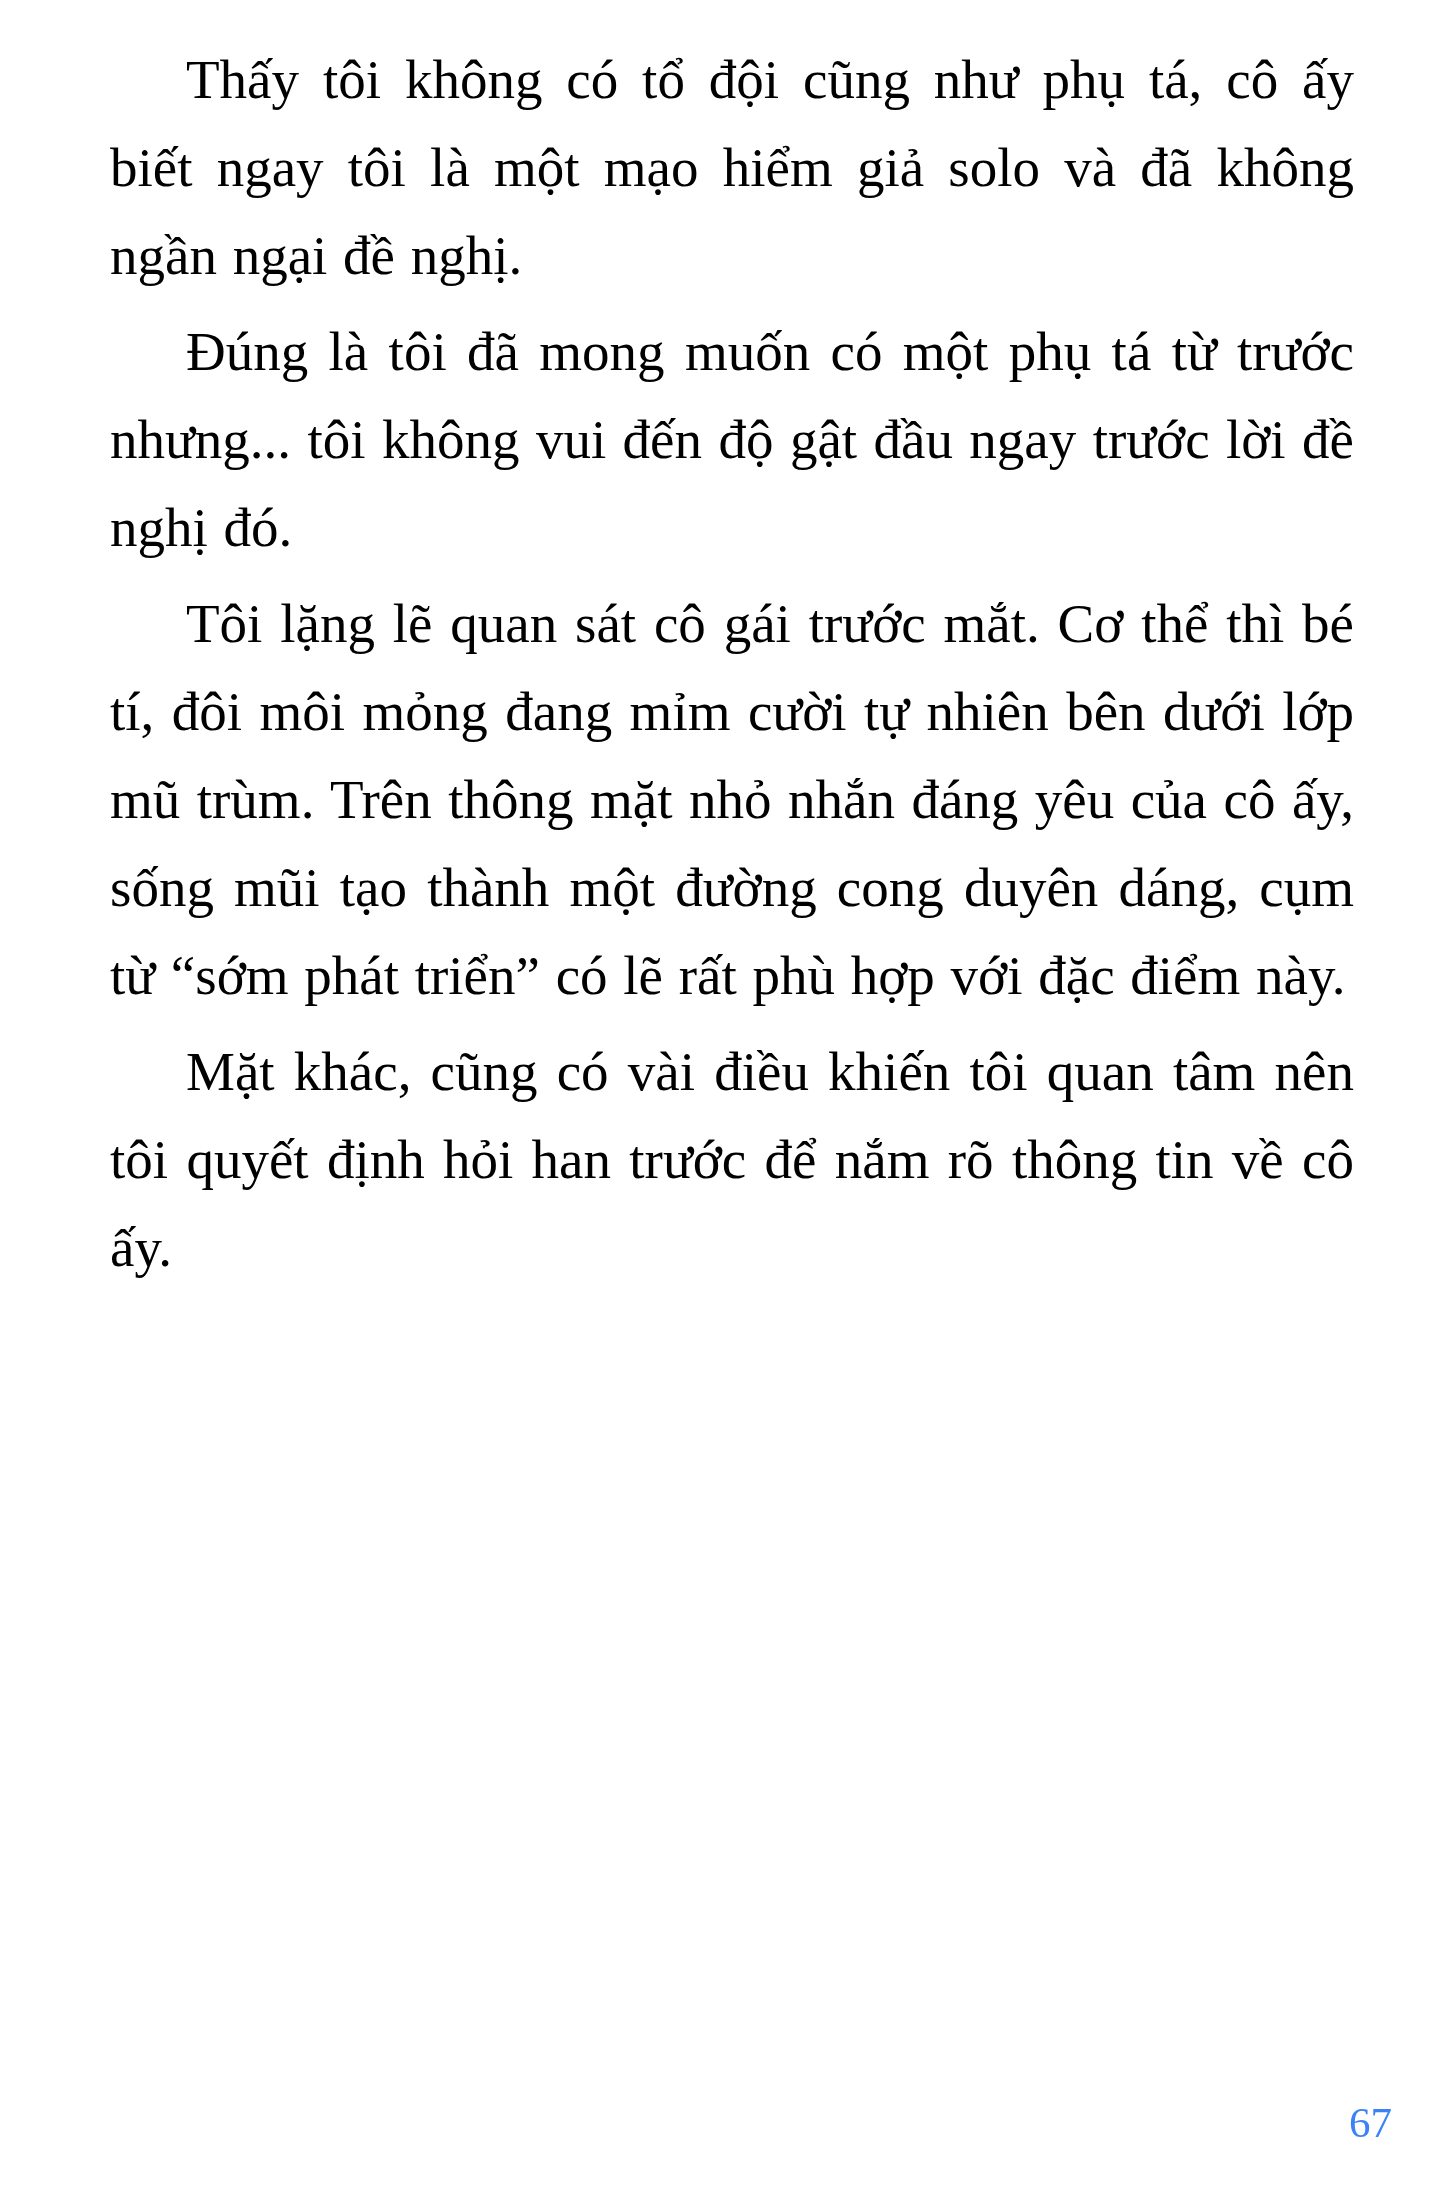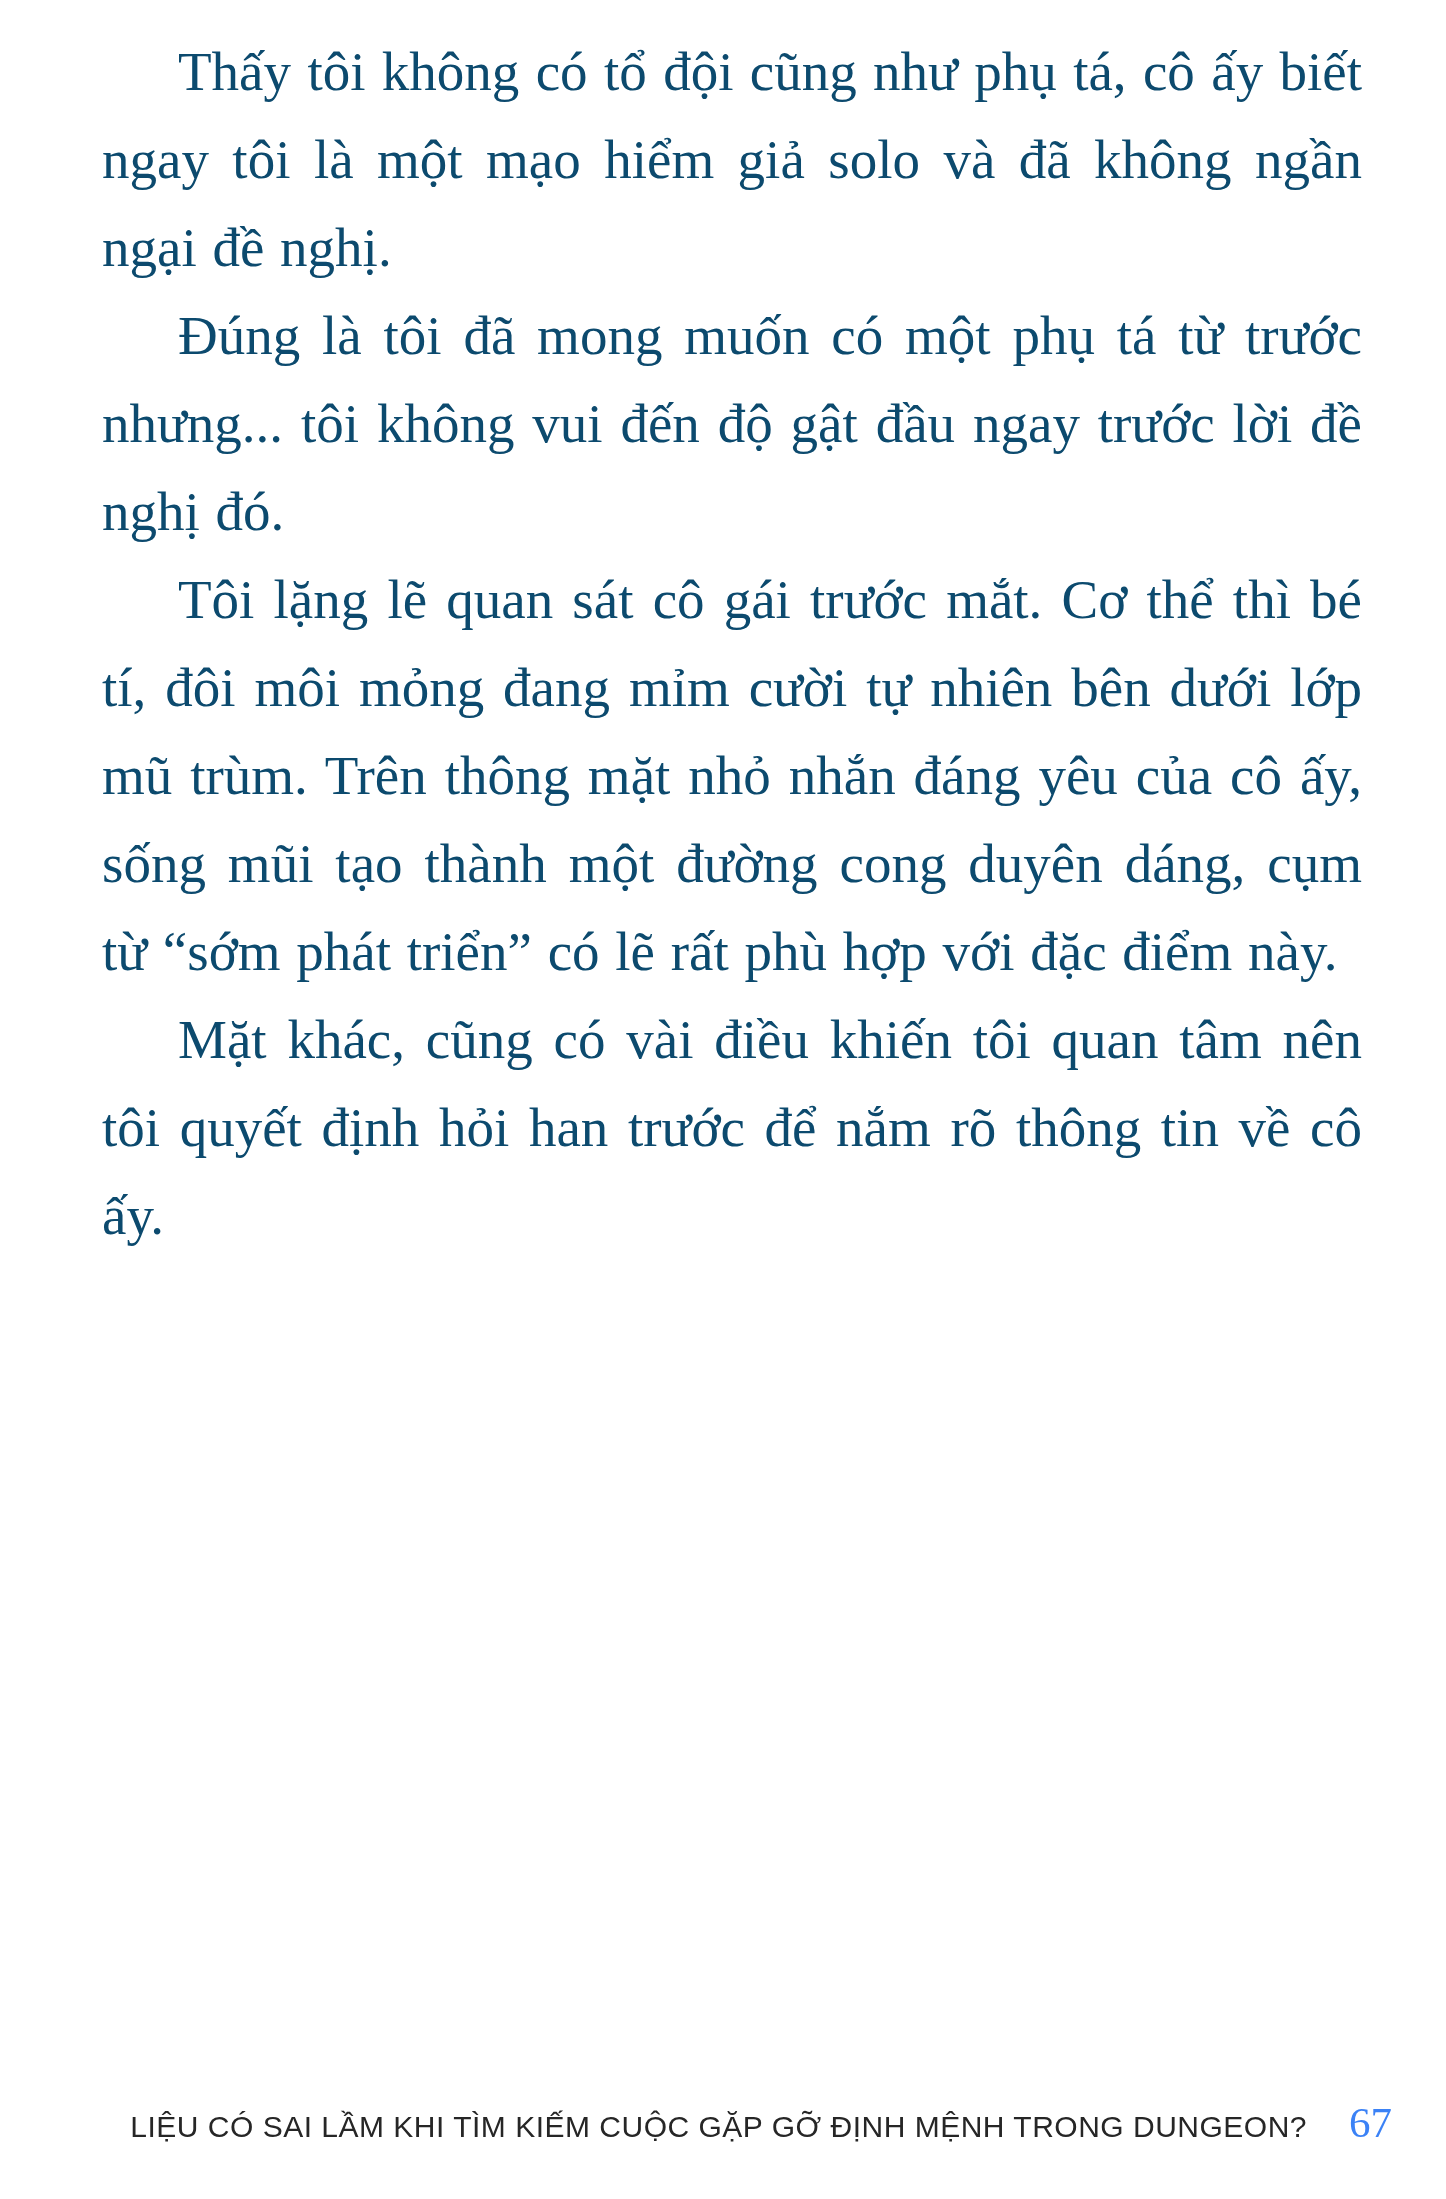--- a/index.html
+++ b/index.html
@@ -19,26 +19,26 @@
     inset: 0;
     background: #ffffff;
   }
   .content {
     position: absolute;
     top: 28px;
     left: 102px;
     width: 1260px;
   }
   .content p {
-    margin: 0;
+    margin: 8px;
     font-size: 55px;
     line-height: 88px;
     text-align: justify;
     text-indent: 76px;
-    color: #0c4a6e;
+    color: #000000;
     word-spacing: 2px;
   }
   .footer {
     position: absolute;
     top: 2098px;
     right: 54px;
     display: flex;
     align-items: baseline;
     gap: 42px;
   }
@@ -61,17 +61,16 @@
 <div class="page">
 
   <div class="content">
     <p>Thấy tôi không có tổ đội cũng như phụ tá, cô ấy biết ngay tôi là một mạo hiểm giả solo và đã không ngần ngại đề nghị.</p>
     <p>Đúng là tôi đã mong muốn có một phụ tá từ trước nhưng... tôi không vui đến độ gật đầu ngay trước lời đề nghị đó.</p>
     <p>Tôi lặng lẽ quan sát cô gái trước mắt. Cơ thể thì bé tí, đôi môi mỏng đang mỉm cười tự nhiên bên dưới lớp mũ trùm. Trên thông mặt nhỏ nhắn đáng yêu của cô ấy, sống mũi tạo thành một đường cong duyên dáng, cụm từ “sớm phát triển” có lẽ rất phù hợp với đặc điểm này.</p>
     <p>Mặt khác, cũng có vài điều khiến tôi quan tâm nên tôi quyết định hỏi han trước để nắm rõ thông tin về cô ấy.</p>
   </div>
 
   <div class="footer">
-    <span class="running-title">LIỆU CÓ SAI LẦM KHI TÌM KIẾM CUỘC GẶP GỠ ĐỊNH MỆNH TRONG DUNGEON?</span>
     <span class="page-number">67</span>
   </div>
 
 </div>
 
 </body></html>

